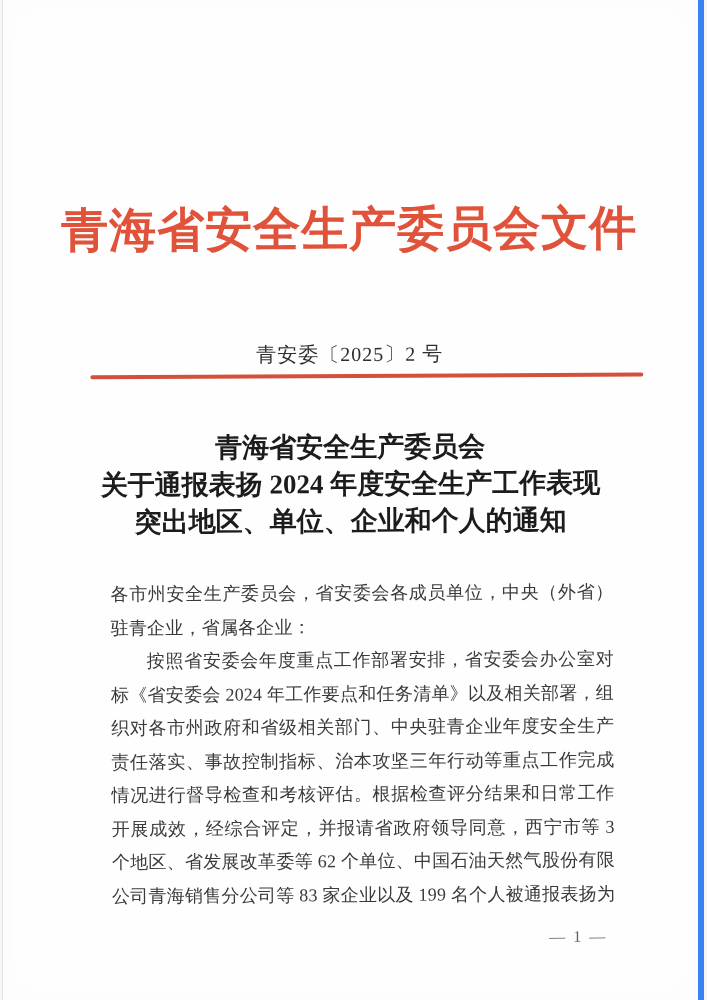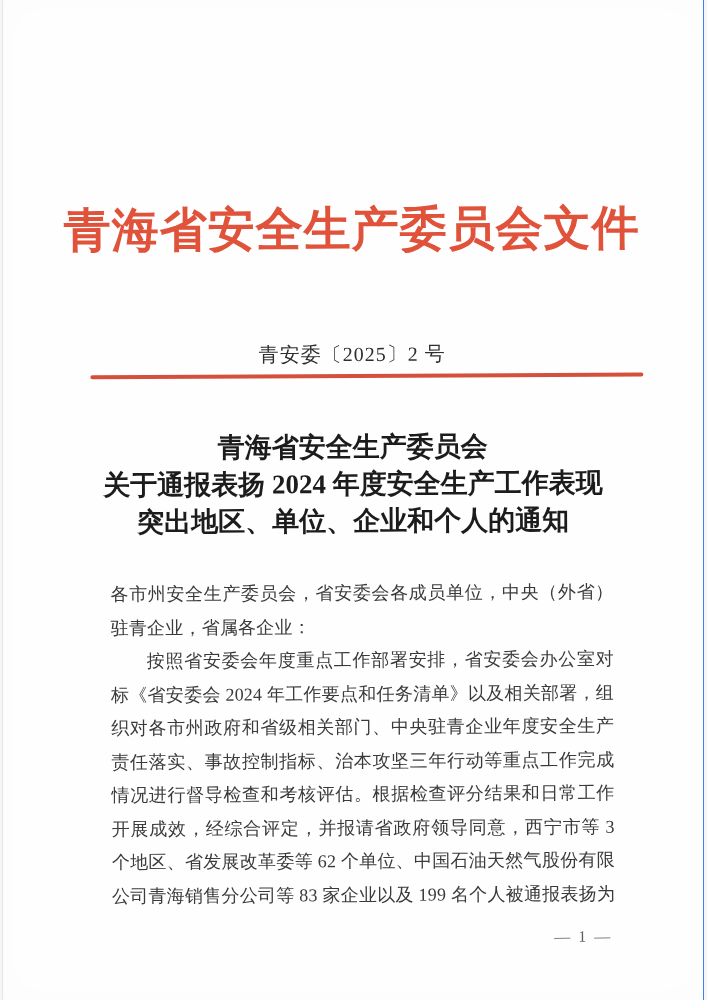--- a/index.html
+++ b/index.html
@@ -14,21 +14,21 @@
     background: #f6f6f4;
     font-family: "Liberation Serif", "DejaVu Serif", serif;
   }
   
   .page {
     position: absolute;
     top: 0; bottom: 0;
     left: 2px; right: 3px;
     background: #fefefe;
     border-left: 1px solid #e6e5e2;
-    border-right: 1px solid #3b82f6;
+    border-right: 6px solid #3b82f6;
     box-shadow: inset 0 0 40px rgba(0,0,0,0.012);
   }
   
   .scan {
     position: absolute;
     inset: 0;
     transform: rotate(-0.3deg);
     transform-origin: 50% 50%;
   }
   .red-header {

